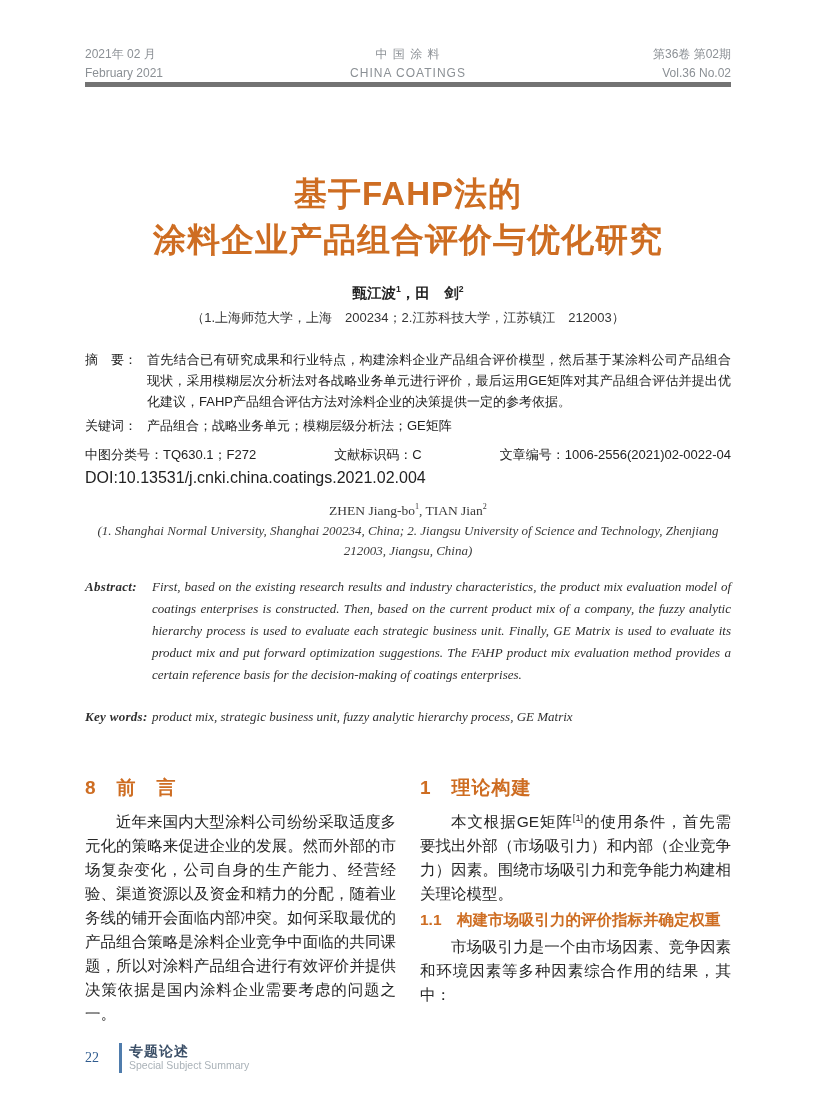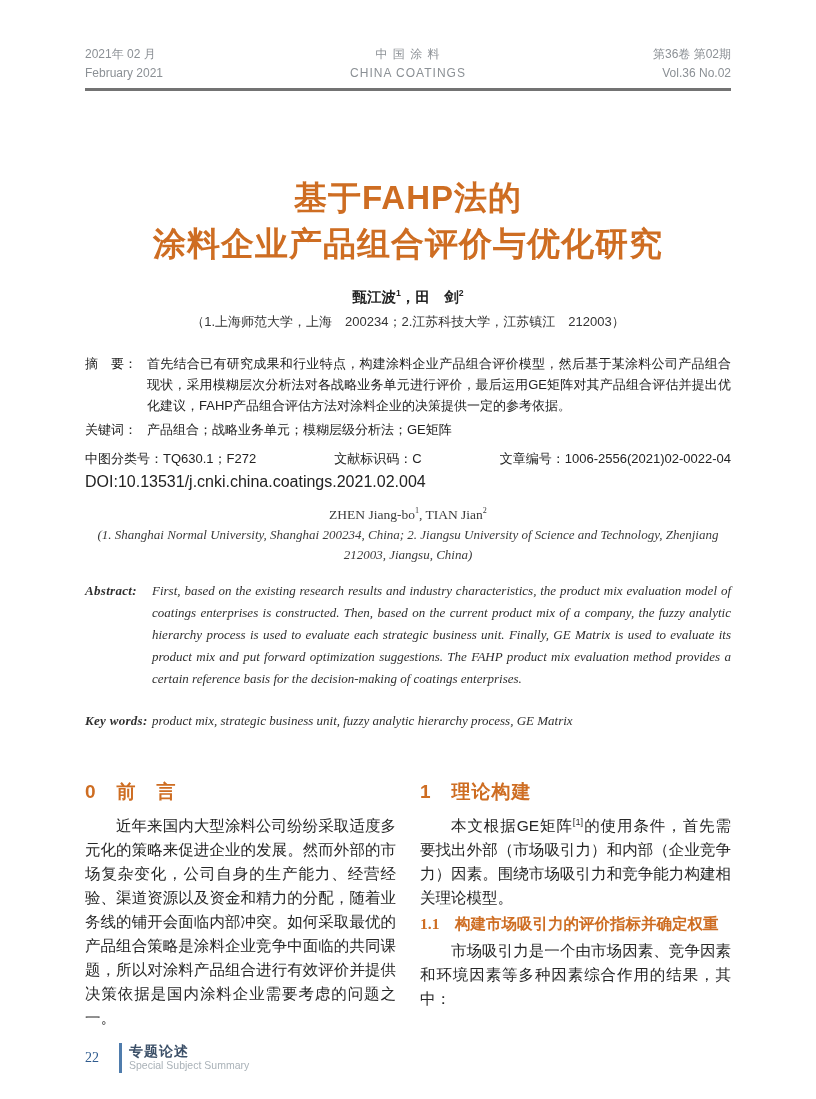--- a/index.html
+++ b/index.html
@@ -13,21 +13,21 @@
   html,body{margin:0;padding:0;background:#ffffff;}
   .page{
     width:816px;height:1099px;position:relative;overflow:hidden;
     background:#ffffff;padding:45px 85px 0 85px;
     font-family:"Liberation Sans",sans-serif;color:#2e2e2e;
   }
   
   .jheader{
     display:flex;justify-content:space-between;align-items:flex-start;
     font-size:12px;line-height:1.55;color:var(--muted-gray);
-    padding-bottom:6px;border-bottom:3px solid #737373;
+    border-bottom:5px solid #737373;
   }
   .jheader .hl{text-align:left;}
   .jheader .hc{text-align:center;letter-spacing:1px;}
   .jheader .hr{text-align:right;}
   
   .cn-title{
     margin-top:84px;text-align:center;color:var(--accent-orange);
     font-size:33px;font-weight:bold;line-height:1.38;letter-spacing:1px;
   }
   .authors-cn{
@@ -68,21 +68,21 @@
   .col{width:311px;}
   .sec-heading{
     color:var(--accent-orange);font-size:19px;font-weight:bold;
     margin:0 0 9px 0;letter-spacing:1px;
   }
   .body-p{
     font-size:15.5px;line-height:1.55;text-align:justify;
     text-indent:2em;margin:0;color:#272727;
   }
   .sub-heading{
-    color:var(--accent-orange);font-size:15.5px;font-weight:bold;margin:4px 0;font-family:Liberation Serif, serif;
+    color:var(--accent-orange);font-size:15.5px;font-weight:bold;margin:4px 0;
   }
   
   .page-footer{
     position:absolute;left:85px;bottom:26px;
     display:flex;align-items:center;
   }
   .pagenum{
     font-family:Liberation Serif, serif;font-size:14px;color:var(--footer-blue);
     margin-right:20px;
   }
@@ -147,21 +147,21 @@
       <span class="abs-text">First, based on the existing research results and industry characteristics, the product mix evaluation model of coatings enterprises is constructed. Then, based on the current product mix of a company, the fuzzy analytic hierarchy process is used to evaluate each strategic business unit. Finally, GE Matrix is used to evaluate its product mix and put forward optimization suggestions. The FAHP product mix evaluation method provides a certain reference basis for the decision-making of coatings enterprises.</span>
     </div>
     <div class="abs-row kw-row">
       <span class="abs-label">Key words:</span>
       <span class="abs-text">product mix, strategic business unit, fuzzy analytic hierarchy process, GE Matrix</span>
     </div>
   </div>
 
   <div class="columns">
     <div class="col">
-      <h3 class="sec-heading">0　前　言</h3>
+      <h3 class="sec-heading">8　前　言</h3>
       <p class="body-p">近年来国内大型涂料公司纷纷采取适度多元化的策略来促进企业的发展。然而外部的市场复杂变化，公司自身的生产能力、经营经验、渠道资源以及资金和精力的分配，随着业务线的铺开会面临内部冲突。如何采取最优的产品组合策略是涂料企业竞争中面临的共同课题，所以对涂料产品组合进行有效评价并提供决策依据是国内涂料企业需要考虑的问题之一。</p>
     </div>
     <div class="col">
       <h3 class="sec-heading">1　理论构建</h3>
       <p class="body-p"><span>本文根据GE矩阵</span><sup>[1]</sup><span>的使用条件，首先需要找出外部（市场吸引力）和内部（企业竞争力）因素。围绕市场吸引力和竞争能力构建相关理论模型。</span></p>
       <h4 class="sub-heading">1.1　构建市场吸引力的评价指标并确定权重</h4>
       <p class="body-p">市场吸引力是一个由市场因素、竞争因素和环境因素等多种因素综合作用的结果，其中：</p>
 
     </div>
   </div>

